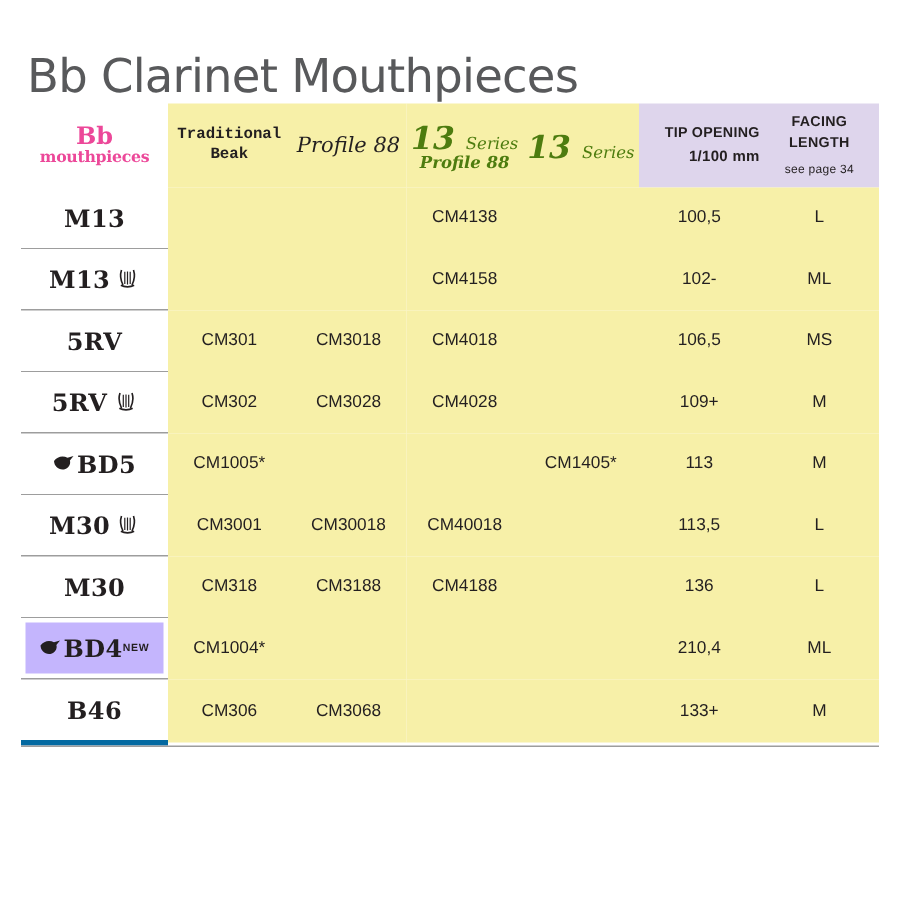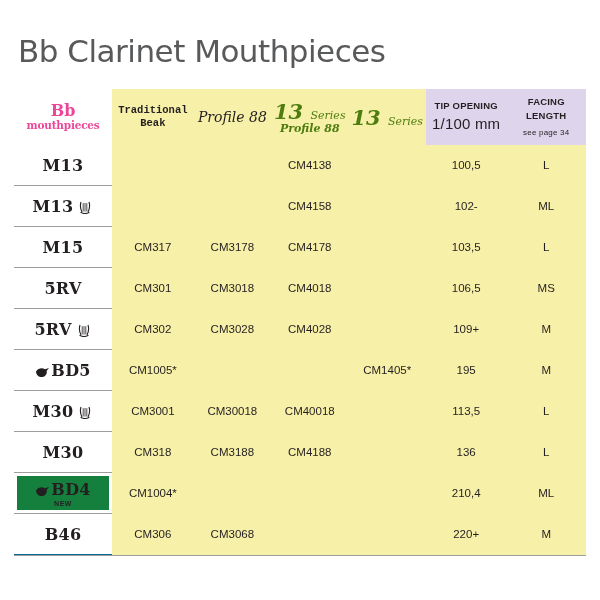--- a/index.html
+++ b/index.html
@@ -19,21 +19,21 @@
     height: 600px;
     box-sizing: border-box;
     padding: 0 14px;
   }
   .title {
     font-family: "DejaVu Sans", sans-serif;
     font-size: 31px;
     font-weight: 400;
     color: #58595b;
     letter-spacing: -0.5px;
-    padding: 33px 0 20px 4px;
+    padding: 33px 0 0 4px;
     white-space: nowrap;
   }
   table.mp {
     border-collapse: collapse;
     width: 572px;
     table-layout: fixed;
   }
   table.mp td, table.mp th {
     padding: 0;
     margin: 0;
@@ -110,25 +110,26 @@
     font-weight: bold;
     margin-top: 1px;
   }
   .hdr-tip {
     font-family: "Liberation Sans", sans-serif;
     font-weight: bold;
     font-size: 9.5px;
     color: #231f20;
     line-height: 1.5;
     letter-spacing: 0.2px;
+    text-align: right;
   }
   .hdr-tip .small {
     display: block;
-    font-weight: normal;
-    font-size: 15px;
+    font-weight: bold;
+    font-size: 10px;
   }
   .hdr-facing {
     font-family: "Liberation Sans", sans-serif;
     font-weight: bold;
     font-size: 9.5px;
     color: #231f20;
     line-height: 1.5;
     letter-spacing: 0.2px;
   }
   .hdr-facing .note {
@@ -146,21 +147,21 @@
     color: #231f20;
     font-family: "Liberation Sans", sans-serif;
     border-bottom: 1px solid #ffffff;
   }
   tbody tr td.name {
     background: #ffffff;
     border-bottom: 1px solid #9d9d9d;
     text-align: center;
     position: relative;
   }
-  tbody tr:last-child td.name { border-bottom: 1px solid #0369a1; }
+  tbody tr:last-child td.name { border-bottom: 4px solid #0369a1; }
   td.yellow { background: #f7f0a8; }
 
   .mname {
     font-family: "DejaVu Serif", serif;
     font-weight: bold;
     font-size: 16px;
     color: #231f20;
     letter-spacing: 0.3px;
     display: inline-block;
   }
@@ -173,36 +174,36 @@
     line-height: 1;
     color: #231f20;
     vertical-align: middle;
   }
   .badge-new {
     position: absolute;
     left: 3px;
     top: 3px;
     right: 3px;
     bottom: 3px;
-    background: #15803d;
+    background: #c4b5fd;
     display: flex;
     align-items: center;
     justify-content: center;
-    flex-direction: column;
+    flex-direction: row;
   }
   .badge-new .bn-label {
     font-family: "Liberation Sans", sans-serif;
     font-size: 7px;
     font-weight: bold;
     letter-spacing: 0.5px;
     margin-top: 1px;
   }
   .badge-inner {
     display: flex;
-    align-items: flex-end;
+    align-items: center;
     justify-content: center;
   }
   .cellval { display: inline-block; }
   .bottom-rule {
     width: 572px;
     height: 0;
     border-top: 1px solid #9d9d9d;
     margin: 0 auto;
   }
 </style>
@@ -299,33 +300,20 @@
           <td class="yellow"><span class="cellval"></span></td>
           <td class="yellow"><span class="cellval"></span></td>
           <td class="yellow"><span class="cellval">CM4158</span></td>
           <td class="yellow"><span class="cellval"></span></td>
           <td class="yellow"><span class="cellval">102-</span></td>
           <td class="yellow"><span class="cellval">ML</span></td>
         </tr>
         <tr>
           <td class="name">
             <span class="badge-inner">
-              <span class="mname">M15</span>
-            </span>
-          </td>
-          <td class="yellow"><span class="cellval">CM317</span></td>
-          <td class="yellow"><span class="cellval">CM3178</span></td>
-          <td class="yellow"><span class="cellval">CM4178</span></td>
-          <td class="yellow"><span class="cellval"></span></td>
-          <td class="yellow"><span class="cellval">103,5</span></td>
-          <td class="yellow"><span class="cellval">L</span></td>
-        </tr>
-        <tr>
-          <td class="name">
-            <span class="badge-inner">
               <span class="mname">5RV</span>
             </span>
           </td>
           <td class="yellow"><span class="cellval">CM301</span></td>
           <td class="yellow"><span class="cellval">CM3018</span></td>
           <td class="yellow"><span class="cellval">CM4018</span></td>
           <td class="yellow"><span class="cellval"></span></td>
           <td class="yellow"><span class="cellval">106,5</span></td>
           <td class="yellow"><span class="cellval">MS</span></td>
         </tr>
@@ -356,21 +344,21 @@
               <span class="premark"><svg width="15" height="11" viewBox="0 0 15 11" aria-hidden="true">
                   <path d="M1 4.4 C3.2 1.2 7 0.6 10 2.2 L14 1 L11.6 4 C12.4 6.4 10.6 9.6 7.6 10 C4 10.5 1.2 8 1 4.4 Z" fill="#231f20"></path>
                 </svg></span>
               <span class="mname">BD5</span>
             </span>
           </td>
           <td class="yellow"><span class="cellval">CM1005*</span></td>
           <td class="yellow"><span class="cellval"></span></td>
           <td class="yellow"><span class="cellval"></span></td>
           <td class="yellow"><span class="cellval">CM1405*</span></td>
-          <td class="yellow"><span class="cellval">195</span></td>
+          <td class="yellow"><span class="cellval">113</span></td>
           <td class="yellow"><span class="cellval">M</span></td>
         </tr>
         <tr>
           <td class="name">
             <span class="badge-inner">
               <span class="mname">M30</span>
               <span class="premark" style="margin-left:4px;text-align:center"><svg width="12" height="13" viewBox="0 0 12 13" aria-hidden="true">
                   <path d="M2 1 C1 4 1.5 8 3 11" stroke="#231f20" stroke-width="1.1" fill="none"></path>
                   <path d="M10 1 C11 4 10.5 8 9 11" stroke="#231f20" stroke-width="1.1" fill="none"></path>
                   <line x1="4.2" y1="2.2" x2="4.2" y2="10.4" stroke="#231f20" stroke-width="0.8"></line>
@@ -422,19 +410,19 @@
         <tr>
           <td class="name">
             <span class="badge-inner">
               <span class="mname">B46</span>
             </span>
           </td>
           <td class="yellow"><span class="cellval">CM306</span></td>
           <td class="yellow"><span class="cellval">CM3068</span></td>
           <td class="yellow"><span class="cellval"></span></td>
           <td class="yellow"><span class="cellval"></span></td>
-          <td class="yellow"><span class="cellval">220+</span></td>
+          <td class="yellow"><span class="cellval">133+</span></td>
           <td class="yellow"><span class="cellval">M</span></td>
         </tr>
       </tbody>
   </table>
   <div class="bottom-rule"></div>
 </div>
 
 </body></html>

